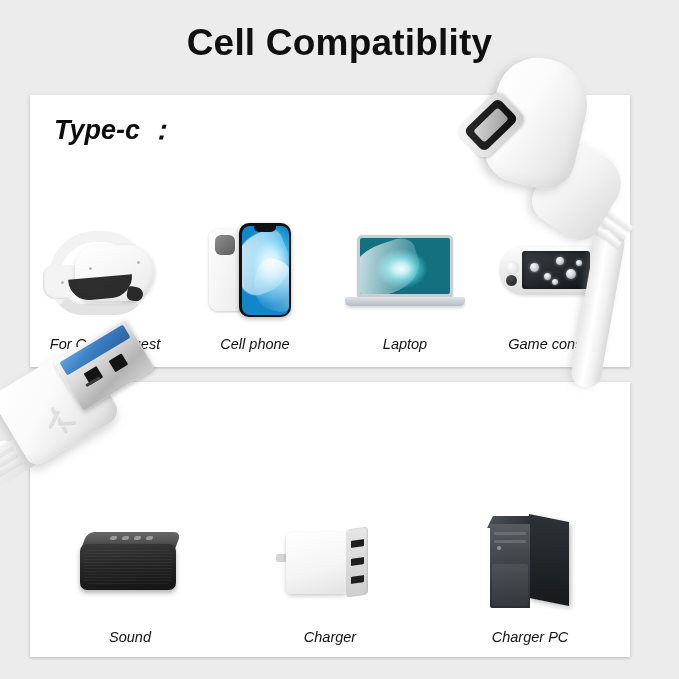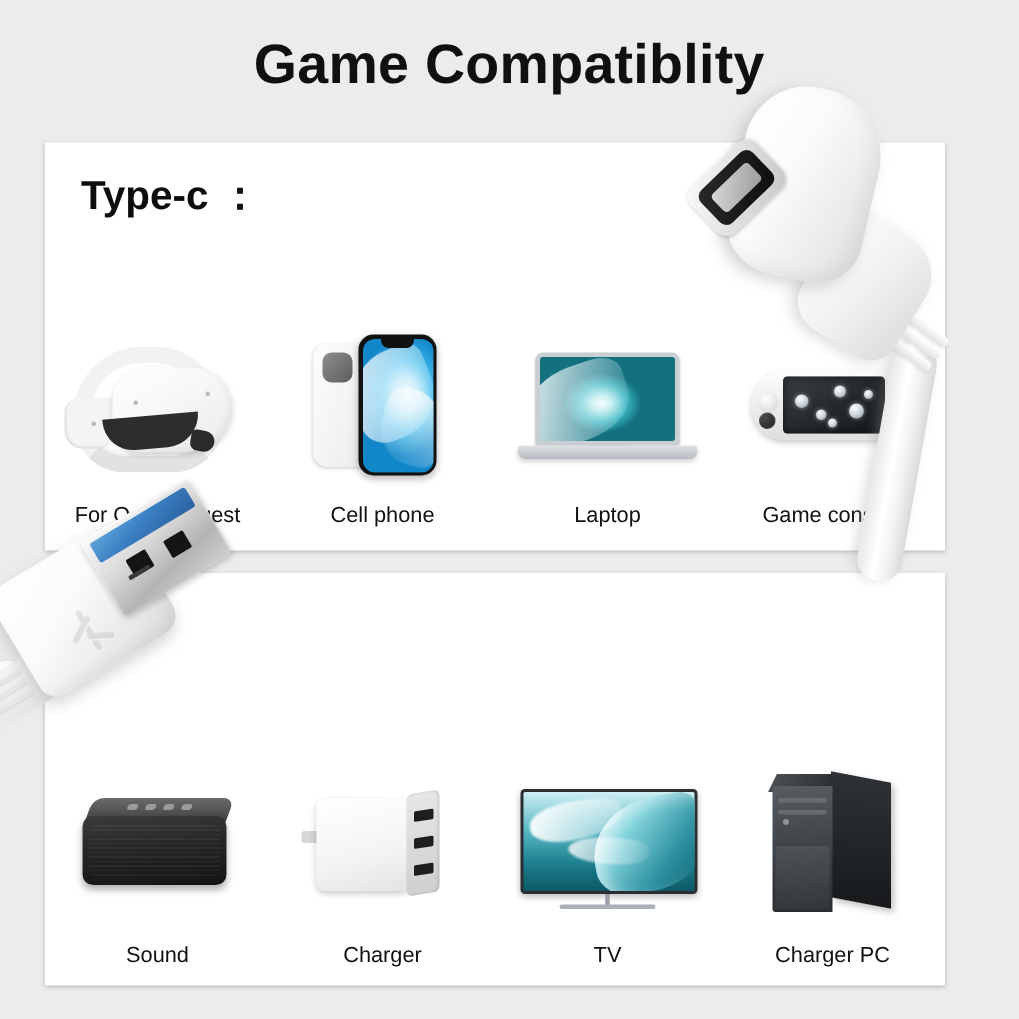--- a/index.html
+++ b/index.html
@@ -16,20 +16,21 @@
     position:absolute; top:22px; left:0; width:679px;
     text-align:center;
     font-size:37px; font-weight:bold; letter-spacing:.2px;
     color:#101010;
   }
 
   
   .panel{
     position:absolute; background:#ffffff;
     box-shadow:0 1px 3px rgba(120,120,120,.45);
+    font-style:italic;
   }
   #panel-typec{ left:30px; top:95px; width:600px; height:272px; }
   #panel-usb  { left:30px; top:382px; width:600px; height:275px; }
 
   .panel-heading{
     position:absolute; font-size:27px; font-weight:bold; color:#0d0d0d;
     white-space:nowrap;
   }
   #heading-typec{ left:24px; top:17px; }
   #heading-usb  { right:24px; top:16px; }
@@ -400,21 +401,21 @@
     background:linear-gradient(180deg,#ffffff 0%,#f0f0f0 55%,#d9d9d9 100%);
     border-radius:14px; transform:rotate(-31deg);
     box-shadow:0 3px 7px rgba(160,160,160,.35);
   }
 </style>
 </head>
 <body>
 
 <div class="stage">
 
-  <div class="title">Game Compatiblity</div>
+  <div class="title">Cell Compatiblity</div>
 
   <div class="panel" id="panel-typec">
 
     <div class="panel-heading" id="heading-typec">Type-c ：</div>
 
     <div class="row" id="row-typec">
 
       <div class="cell">
         <div class="art">
           <div class="oq-strap"></div>
@@ -502,34 +503,20 @@
           <div class="ch-prong"></div>
           <div class="ch-body"></div>
           <div class="ch-side"></div>
           <div class="ch-port" style="top:30px;"></div>
           <div class="ch-port" style="top:48px;"></div>
           <div class="ch-port" style="top:66px;"></div>
         </div>
         <div class="cap">Charger</div>
       </div>
 
-      <div class="cell">
-        <div class="art">
-          <div class="tv-frame">
-            <div class="tv-screen">
-              <div class="tv-wave"></div>
-              <div class="tv-foam"></div>
-              <div class="tv-foam2"></div>
-            </div>
-          </div>
-          <div class="tv-stand"></div>
-          <div class="tv-foot"></div>
-        </div>
-        <div class="cap">TV</div>
-      </div>
 
       <div class="cell">
         <div class="art">
           <div class="pc-top"></div>
           <div class="pc-side"></div>
           <div class="pc-front"></div>
           <div class="pc-bay" style="top:22px;"></div>
           <div class="pc-bay" style="top:30px;"></div>
           <div class="pc-led"></div>
           <div class="pc-panel"></div>

